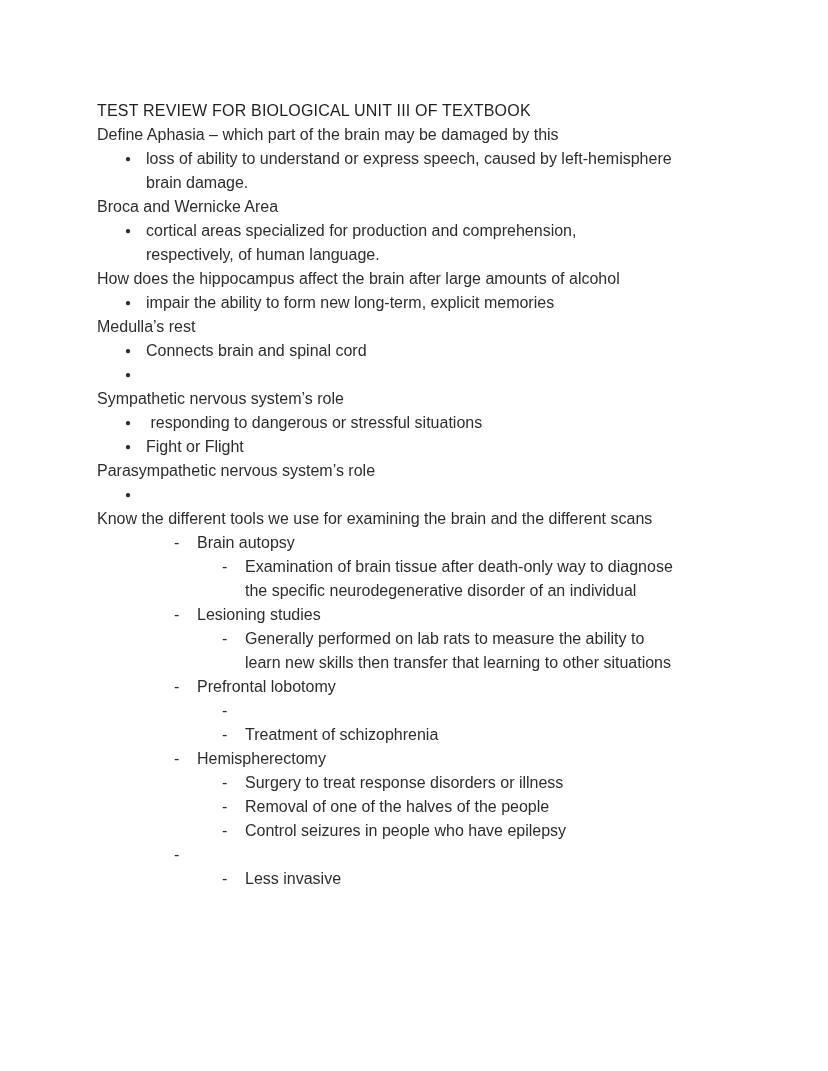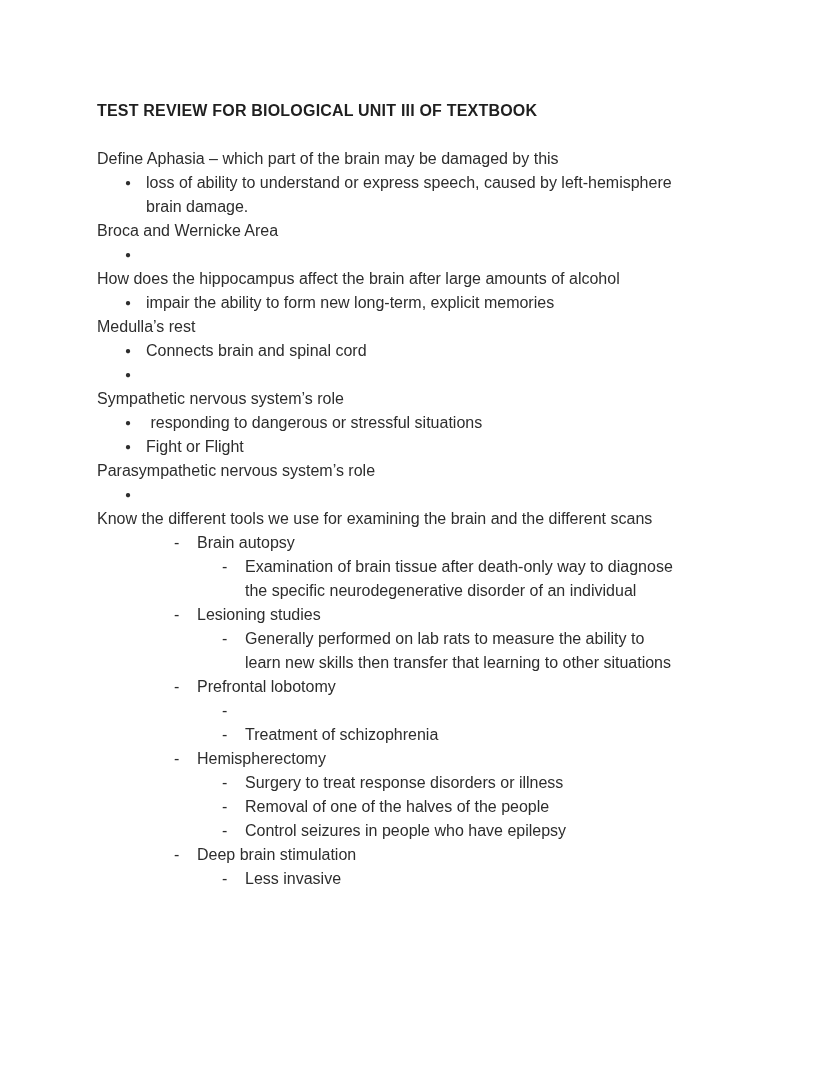--- a/index.html
+++ b/index.html
@@ -15,24 +15,23 @@
     width: 828px; height: 1071px;
     background: #ffffff;
   }
   .content {
     padding: 99px 0 0 97px;
     width: 730px; 
     font-size: 16px;
     line-height: 24px;
   }
   .doc-title {
-    font-weight: 700;
+    font-weight: 400;
     color: #1f1f1f;
     line-height: 24px;
-    margin-bottom: 24px;
     letter-spacing: 0.2px;
   }
   .row { display: flex; line-height: 24px; }
   .text { white-space: pre-wrap; }
   .marker { flex: 0 0 auto; width: 25px; line-height: 24px; }
   .line   { margin-left: 0; }
   .bullet { margin-left: 24px; }
   .bullet .marker { font-size: 10px; padding-left: 4px; }
   .dash1  { margin-left: 75px; }
   .dash1 .marker { padding-left: 2px; }
@@ -56,20 +55,22 @@
       <span class="text">loss of ability to understand or express speech, caused by left-hemisphere
 brain damage.</span>
     </div>
 
     <div class="row line">
       <span class="text">Broca and Wernicke Area</span>
     </div>
 
     <div class="row bullet">
       <span class="marker">●</span>
+      <span class="text">cortical areas specialized for production and comprehension,
+respectively, of human language.</span>
     </div>
 
     <div class="row line">
       <span class="text">How does the hippocampus affect the brain after large amounts of alcohol</span>
     </div>
 
     <div class="row bullet">
       <span class="marker">●</span>
       <span class="text">impair the ability to form new long-term, explicit memories</span>
     </div>
@@ -164,21 +165,20 @@
       <span class="text">Removal of one of the halves of the people</span>
     </div>
 
     <div class="row dash2">
       <span class="marker">-</span>
       <span class="text">Control seizures in people who have epilepsy</span>
     </div>
 
     <div class="row dash1">
       <span class="marker">-</span>
-      <span class="text">Deep brain stimulation</span>
     </div>
 
     <div class="row dash2">
       <span class="marker">-</span>
       <span class="text">Less invasive</span>
     </div>
 
   </div>
 </div>
 

